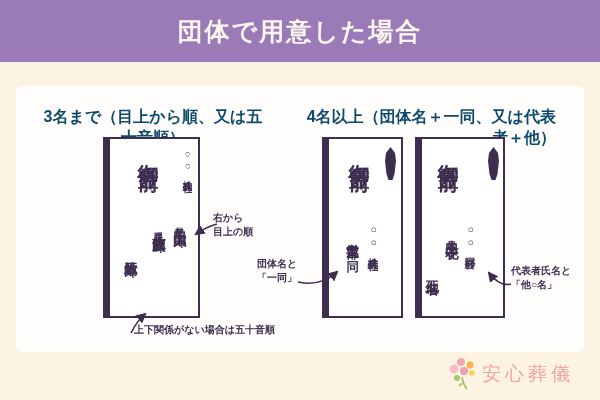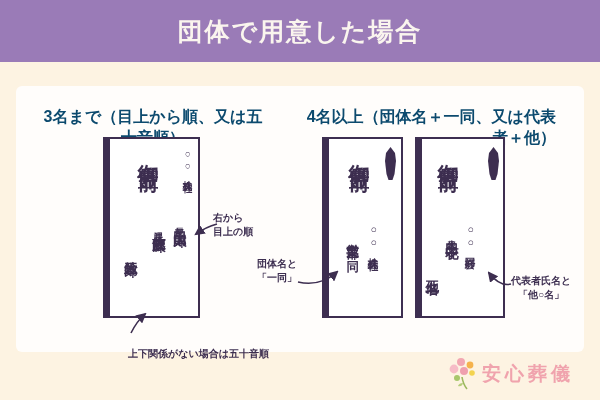--- a/index.html
+++ b/index.html
@@ -24,30 +24,30 @@
   .vt { position:absolute; writing-mode:vertical-rl; text-orientation:upright; line-height:1.1; color:#3d2e50; }
   .heading    { font-size:21px;  font-weight:bold; letter-spacing:4px; }
   .company-sm { font-size:9.5px; font-weight:bold; letter-spacing:1px; }
   .aff        { font-size:10.5px; font-weight:bold; letter-spacing:1px; }
   .dept       { font-size:12.5px; font-weight:bold; letter-spacing:1px; }
   .name       { font-size:13.5px; font-weight:bold; letter-spacing:1px; }
   .ntitle     { font-size:9px;   font-weight:bold; letter-spacing:0; }
 
   .note { position:absolute; font-size:10px; font-weight:bold; color:#3d2e50; white-space:pre-line; line-height:1.35; }
   .note-order  { left:213px; top:211px; }
-  .note-gojuon { left:128px; top:323px;margin-top:24px; }
+  .note-gojuon { left:134px; top:323px; }
   .note-group  { left:257px; top:257px;text-align:center; }
-  .note-rep    { left:511px; top:274px;text-align:center; }
+  .note-rep    { left:511px; top:264px; }
 
   .overlay { position:absolute; left:0; top:0; width:600px; height:400px; pointer-events:none; }
 
   .ornament { position:absolute; }
 
   .logo { position:absolute; right:26px; top:356px; display:flex; align-items:center; gap:4px; }
-  .logo-text { font-size:19px; font-weight:bold; letter-spacing:4px; color:#f0a3ad; }
+  .logo-text { font-size:19px; font-weight:normal; letter-spacing:4px; color:#f0a3ad; }
 </style>
 </head>
 <body>
 
 <div class="screen">
 
   <div class="header">
     <h1>団体で用意した場合</h1>
   </div>
 

